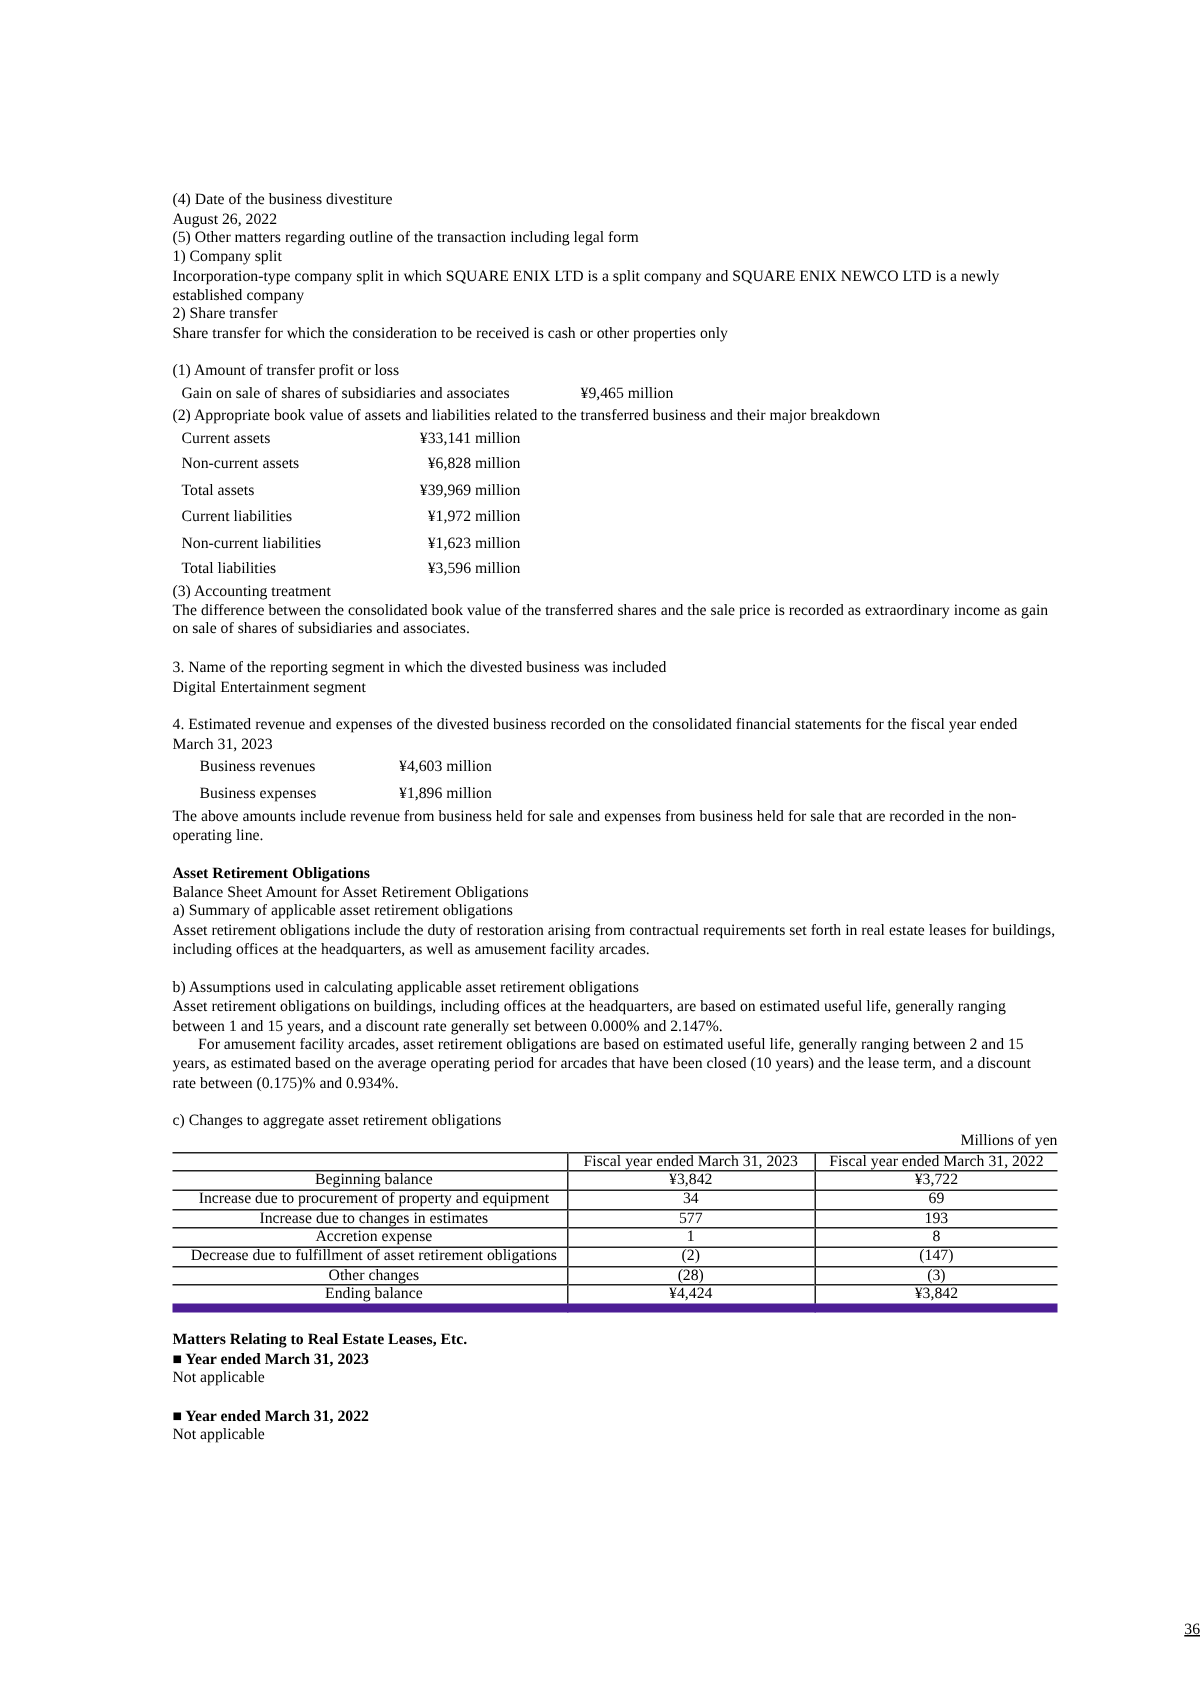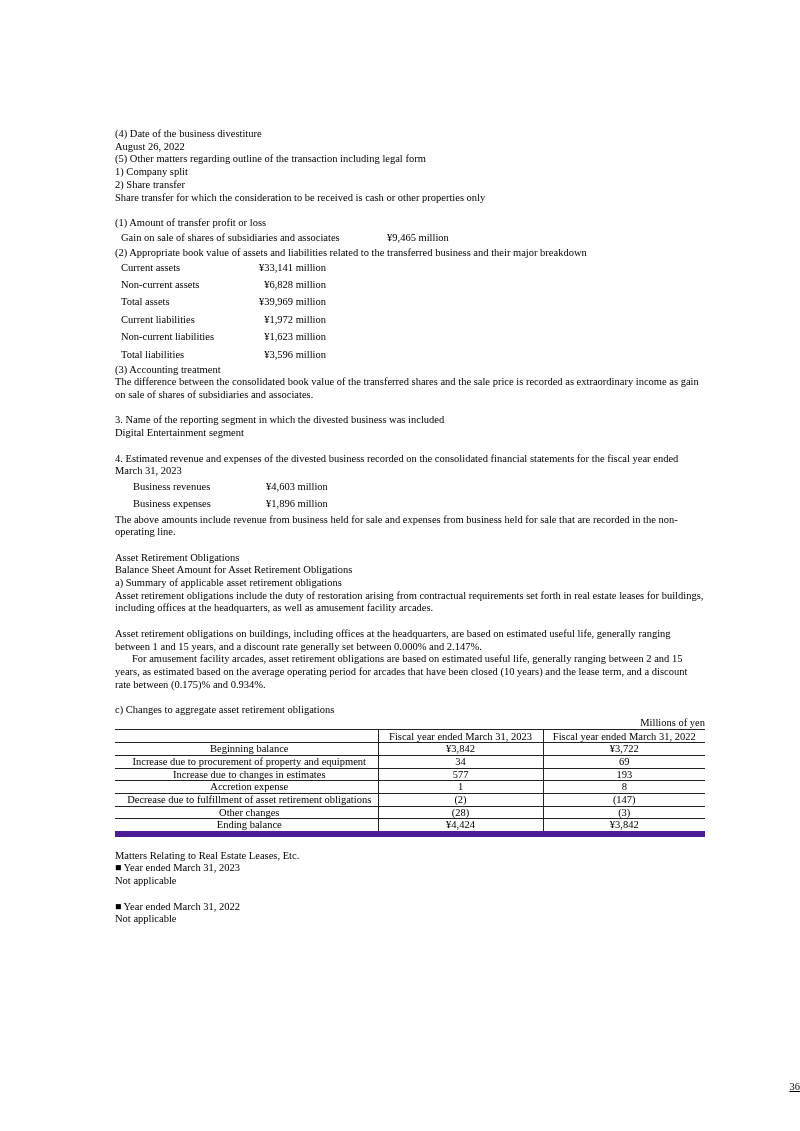--- a/index.html
+++ b/index.html
@@ -13,29 +13,29 @@
     position: relative;
     overflow: hidden;
   }
   .content {
     position: absolute;
     left: 115px; top: 128px;
     width: 590px;
   }
   .line { white-space: nowrap; }
   .para { }
-  .bold { font-weight: normal; }
+  .bold { font-weight: bold; }
   .blank { height: 12.7px; }
   .gap-sm { height: 13px; }
 
   
   .kv { display: flex; align-items: center; padding-left: 6px; }
   .kv-gain { height: 17px; }
   .kv-gain .k { width: 266px; flex: 0 0 auto; }
-  .kv-book { height: 17.4px; }
+  .kv-book { height: 17.4px; gap: 21px; }
   .kv-book .k { width: 134px; flex: 0 0 auto; }
   .kv-book .v { width: 71px; text-align: right; white-space: nowrap; }
   .kv-est { height: 17.8px; }
   .kv-est .k { width: 133px; flex: 0 0 auto; margin-left: 12px; }
 
   .indent-first { text-indent: 17px; }
 
   .unit-line { text-align: right; }
 
   table.aro {
@@ -70,20 +70,21 @@
 </style>
 </head>
 <body>
 
 <div class="content">
 
   <div class="line">(4) Date of the business divestiture</div>
   <div class="line">August 26, 2022</div>
   <div class="line">(5) Other matters regarding outline of the transaction including legal form</div>
   <div class="line">1) Company split</div>
+  <div class="para">Incorporation-type company split in which SQUARE ENIX LTD is a split company and SQUARE ENIX NEWCO LTD is a newly established company</div>
   <div class="line">2) Share transfer</div>
   <div class="para">Share transfer for which the consideration to be received is cash or other properties only</div>
 
   <div class="blank"></div>
 
   <div class="line">(1) Amount of transfer profit or loss</div>
   <div class="kv kv-gain">
     <span class="k">Gain on sale of shares of subsidiaries and associates</span>
     <span class="v">¥9,465 million</span>
   </div>
@@ -151,20 +152,21 @@
 
   <div class="blank"></div>
 
   <div class="line bold">Asset Retirement Obligations</div>
   <div class="line">Balance Sheet Amount for Asset Retirement Obligations</div>
   <div class="line">a) Summary of applicable asset retirement obligations</div>
   <div class="para">Asset retirement obligations include the duty of restoration arising from contractual requirements set forth in real estate leases for buildings, including offices at the headquarters, as well as amusement facility arcades.</div>
 
   <div class="blank"></div>
 
+  <div class="line">b) Assumptions used in calculating applicable asset retirement obligations</div>
   <div class="para">Asset retirement obligations on buildings, including offices at the headquarters, are based on estimated useful life, generally ranging between 1 and 15 years, and a discount rate generally set between 0.000% and 2.147%.</div>
   <div class="para indent-first">For amusement facility arcades, asset retirement obligations are based on estimated useful life, generally ranging between 2 and 15 years, as estimated based on the average operating period for arcades that have been closed (10 years) and the lease term, and a discount rate between (0.175)% and 0.934%.</div>
 
   <div class="blank"></div>
 
   <div class="line">c) Changes to aggregate asset retirement obligations</div>
   <div class="unit-line">Millions of yen</div>
 
   <table class="aro">
     <thead>

